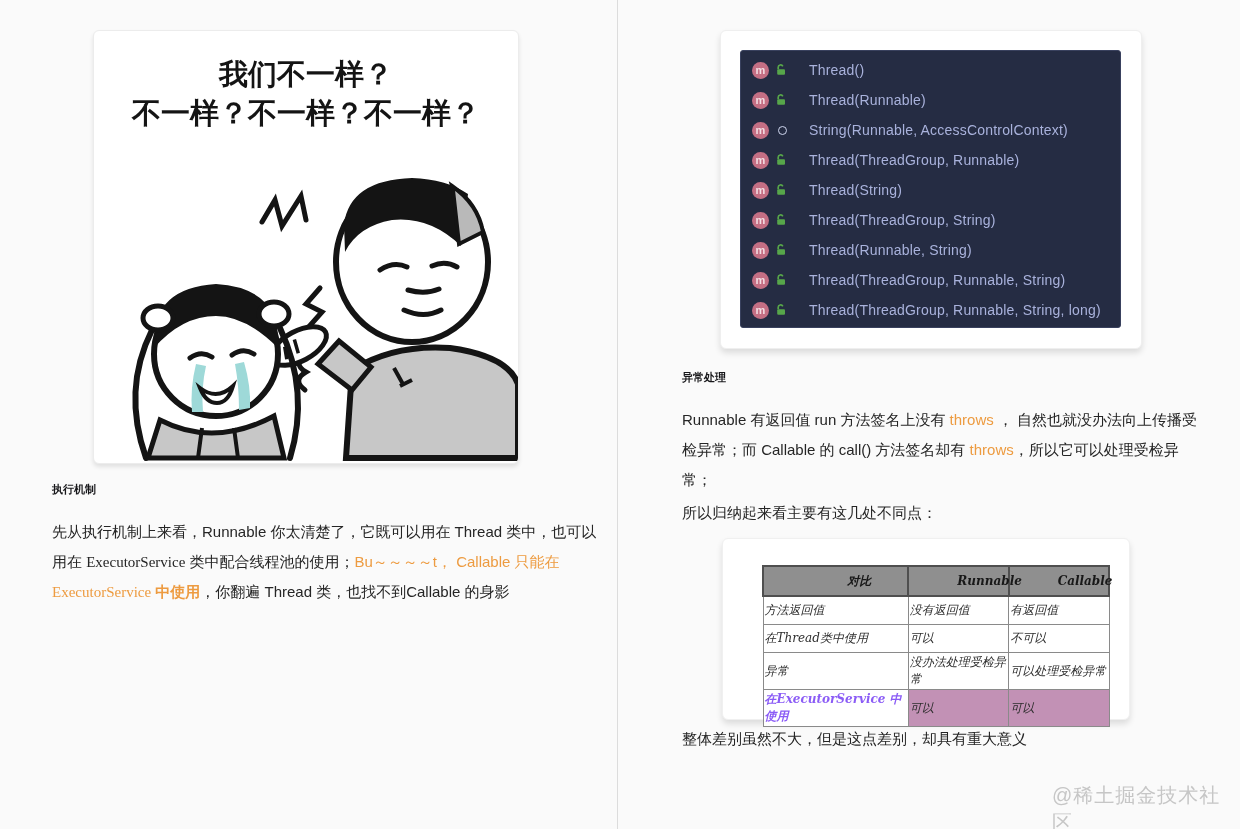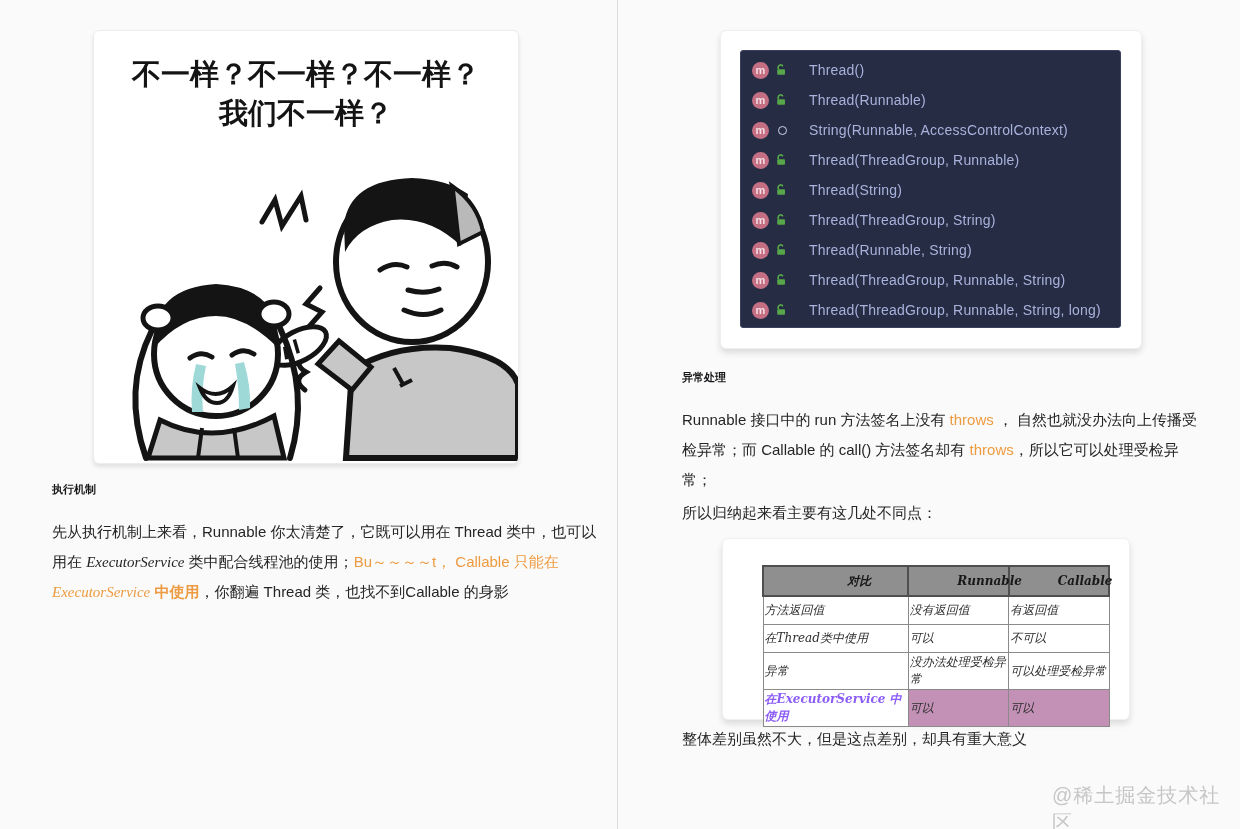--- a/index.html
+++ b/index.html
@@ -17,21 +17,21 @@
   }
   .meme-caption { margin-top:24px; text-align:center; font-weight:800; font-size:29px; line-height:39px; color:#141414; }
   .meme-art { position:absolute; left:0; top:122px; width:424px; height:310px; }
 
   .heading { position:absolute; margin:0; font-size:11px; font-weight:700; color:#17171a; }
   #exec-heading { left:52px; top:482px; }
   .body-text { position:absolute; margin:0; font-size:15px; line-height:30px; color:#252525; }
   #exec-para { left:52px; top:517px; width:549px; }
   .orange { color:var(--accent-orange, #ED9B40); }
   .orange-b { color:var(--accent-orange, #ED9B40); font-weight:700; }
-  .ital { font-style:italic; font-family:"Liberation Serif", serif;margin-top:36px; }
+  .ital { font-family:"Liberation Serif", serif;margin-top:36px; }
 
   
   .code-card {
     position:absolute; left:720px; top:30px; width:420px; height:317px;
     background:#fff; border:1px solid #efefef; border-radius:6px;
     box-shadow:0 4px 6px rgba(0,0,0,.12);
   }
   .code-panel {
     position:absolute; left:19px; top:19px; width:381px; height:278px;
     background:var(--panel-bg, #252C43); border:1px solid #39415e; border-radius:3px;
@@ -78,22 +78,22 @@
   }
 </style>
 </head>
 <body>
 
 <div class="page">
   <div class="divider"></div>
 
   <div class="meme-card">
     <div class="meme-caption">
+      <div>我们不一样？</div>
       <div>不一样？不一样？不一样？</div>
-      <div>我们不一样？</div>
     </div>
     <svg class="meme-art" viewBox="0 0 424 300">
 
       <path d="M168 64 l13 -22 l7 26 l19 -30 l5 24" stroke="#141414" stroke-width="5" fill="none" stroke-linecap="round"></path>
       <path d="M226 130 l-14 16 l16 8 l-16 18" stroke="#141414" stroke-width="5" fill="none" stroke-linecap="round"></path>
       <path d="M212 196 q-14 10 0 18 q-14 8 -1 18" stroke="#141414" stroke-width="5" fill="none" stroke-linecap="round"></path>
 
       <g>
         <path d="M252 300 L258 212 Q300 186 356 190 Q414 198 424 226 L424 300 Z" fill="#c7c7c7" stroke="#141414" stroke-width="6"></path>
         <path d="M300 210 l10 18 M306 228 l12 -6" stroke="#141414" stroke-width="4" fill="none"></path>
@@ -216,21 +216,21 @@
               <path d="M2.2 5.2 V3.4 A2.4 2.4 0 0 1 6.8 2.4" fill="none" stroke="#57A64A" stroke-width="1.7"></path>
               <rect x="1.2" y="5.2" width="7.8" height="5.6" rx="1.1" fill="#57A64A"></rect>
             </svg>
           </span>
           <span class="code-text">Thread(ThreadGroup, Runnable, String, long)</span>
         </div>
       </div>
   </div>
 
   <h2 class="heading" id="exception-heading">异常处理</h2>
-  <p class="body-text" id="exception-para"><span>Runnable 接口中的 run 方法签名上没有 </span><span class="orange">throws</span><span> ， 自然也就没办法向上传播受检异常；而 Callable 的 call() 方法签名却有 </span><span class="orange">throws</span><span>，所以它可以处理受检异常；</span></p>
+  <p class="body-text" id="exception-para"><span>Runnable 有返回值 run 方法签名上没有 </span><span class="orange">throws</span><span> ， 自然也就没办法向上传播受检异常；而 Callable 的 call() 方法签名却有 </span><span class="orange">throws</span><span>，所以它可以处理受检异常；</span></p>
 
   <p class="body-text" id="summary-intro">所以归纳起来看主要有这几处不同点：</p>
 
   <div class="table-card">
     <table class="cmp-table" id="cmp-table">
       <colgroup>
           <col class="c1">
           <col class="c2">
           <col class="c3">
         </colgroup>

